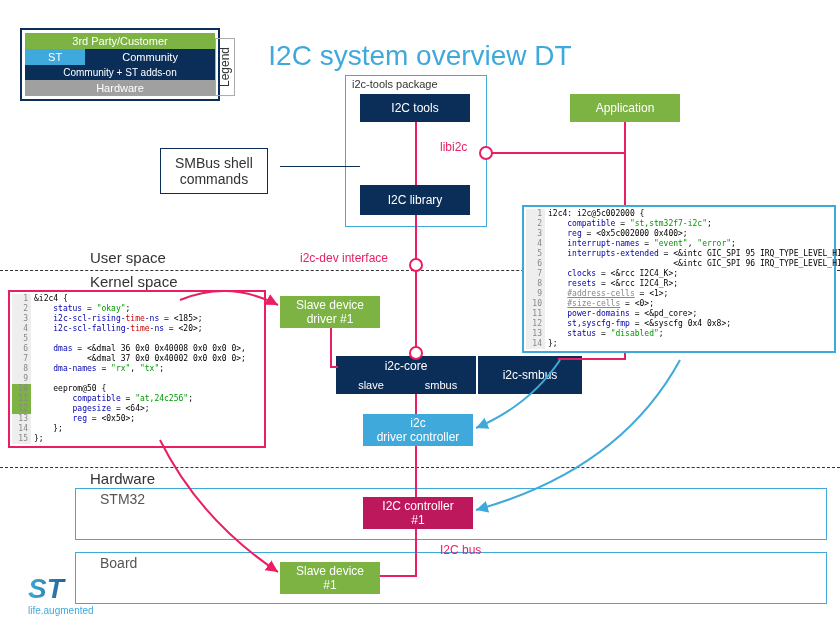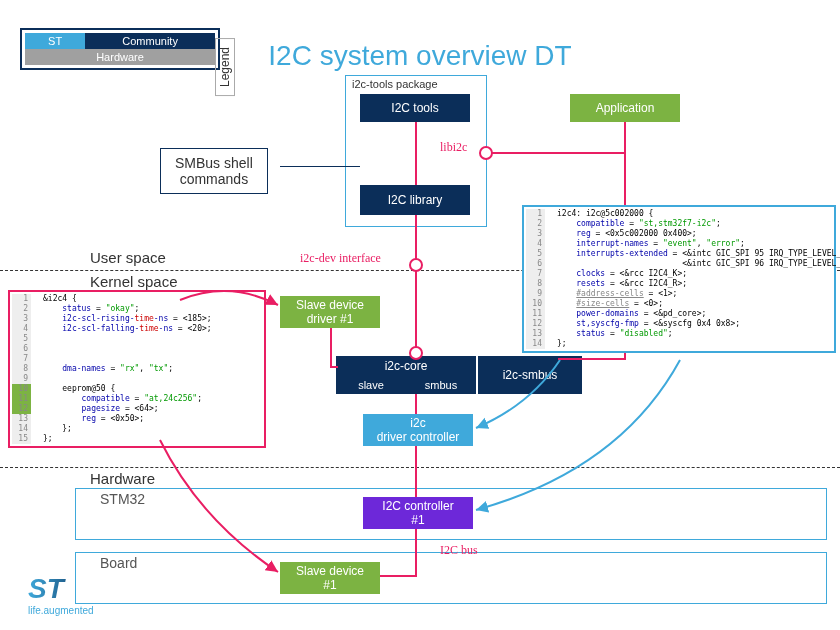--- a/index.html
+++ b/index.html
@@ -12,49 +12,55 @@
 .c-blue { background:#3fa9db; color:white; }
 .c-gray { background:#a0a0a0; color:white; }
 .legend-label { position:absolute; top:38px; left:215px; writing-mode:vertical-lr; transform:rotate(180deg); font-size:12px; color:#333; border:1px solid #aaa; padding:8px 2px; }
 .region-label { position:absolute; font-size:15px; color:#333; }
 .dash-line { position:absolute; left:0; right:0; border-top:1.5px dashed #333; }
 .hw-box { position:absolute; border:1px solid #3fa9db; }
 .hw-label { position:absolute; left:24px; top:2px; font-size:14px; color:#555; }
 .block { position:absolute; color:white; font-size:12px; display:flex; align-items:center; justify-content:center; text-align:center; }
 .navy { background:#0b2e59; }
 .green { background:#7cb342; }
-.gray { background:#6d28d9; }
+.gray { background:#be185d; }
 .blue { background:#3fa9db;text-align:center; }
 .container-box { position:absolute; border:1px solid #3fa9db; }
 .container-label { position:absolute; font-size:11px; color:#333; }
 .smbus-callout { position:absolute; background:white; border:1px solid #0b2e59; padding:6px 14px; font-size:14px; color:#333; text-align:center; }
 .code-box { position:absolute; background:white; border:2px solid; font-family: Consolas, monospace; font-size:8px; line-height:10px; padding:2px; }
 .code-line { display:flex; }
 .code-lineno { width:16px; background:#eee; text-align:right; padding-right:3px; color:#888; flex-shrink:0; }
-.code-text { white-space:pre; padding-left:12px; }
+.code-text { white-space:pre; padding-left:3px; }
 .code-hl { background:#7cb342; }
 .kw-g { color:#090; } .kw-r { color:#c00; } .kw-b { color:#00a; } .kw-gy{color:#888;text-decoration:underline;}
-.conn-label { position:absolute; font-size:12px;font-family:Liberation Serif, serif; }
+.conn-label { position:absolute; font-size:12px; }
 .pink-line { position:absolute; background:#e91e63; }
 .navy-line { position:absolute; background:#0b2e59; }
 .circ { position:absolute; width:10px; height:10px; border:2px solid #e91e63; border-radius:50%; background:white; }
 .logo { position:absolute; left:28px; bottom:14px; font-size:10px; color:#3fa9db; }
 .logo-st { font-size:28px; font-weight:bold; font-style:italic; }
 .i2c-split { position:absolute; color:white; font-size:11px; text-align:center; }
 svg.arrows { position:absolute; top:0; left:0; pointer-events:none; }
 </style>
 </head>
 <body>
 
 <div class="title">I2C system overview DT</div>
 
 <div class="legend-box">
   <div class="legend-row">
+      <div class="legend-cell c-green" style="width:100%">3rd Party/Customer</div>
+    </div>
+  <div class="legend-row">
       <div class="legend-cell c-blue" style="width:30%">ST</div>
       <div class="legend-cell c-navy" style="width:70%">Community</div>
+    </div>
+  <div class="legend-row">
+      <div class="legend-cell c-navy" style="width:100%;font-size:10px">Community + ST adds-on</div>
     </div>
   <div class="legend-row">
       <div class="legend-cell c-gray" style="width:100%">Hardware</div>
     </div>
 </div>
 <div class="legend-label">Legend</div>
 
 <div class="region-label" style="top:249px; left:90px">User space</div>
 <div class="dash-line" style="top:270px"></div>
 <div class="region-label" style="top:273px; left:90px">Kernel space</div>
@@ -138,23 +144,25 @@
     <div class="code-line">
       <div class="code-lineno">4</div>
       <div class="code-text">    <span class="kw-b">i2c-scl-falling-<span class="kw-r">time</span>-ns</span> = &lt;20&gt;;</div>
     </div>
     <div class="code-line">
       <div class="code-lineno">5</div>
       <div class="code-text"></div>
     </div>
     <div class="code-line">
       <div class="code-lineno">6</div>
+      <div class="code-text">    <span class="kw-b">dmas</span> = &lt;&amp;dmal 36 0x0 0x40008 0x0 0x0 0&gt;,</div>
     </div>
     <div class="code-line">
       <div class="code-lineno">7</div>
+      <div class="code-text">           &lt;&amp;dmal 37 0x0 0x40002 0x0 0x0 0&gt;;</div>
     </div>
     <div class="code-line">
       <div class="code-lineno">8</div>
       <div class="code-text">    <span class="kw-b">dma-names</span> = <span class="kw-g">"rx"</span>, <span class="kw-g">"tx"</span>;</div>
     </div>
     <div class="code-line">
       <div class="code-lineno">9</div>
       <div class="code-text"></div>
     </div>
     <div class="code-line">

